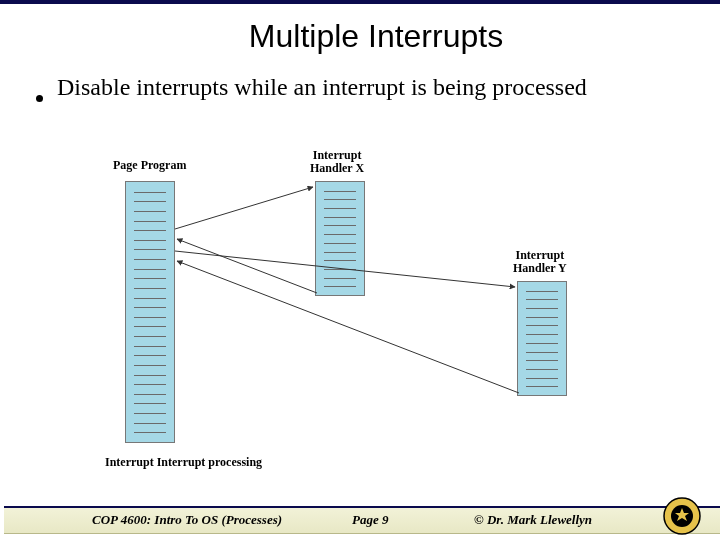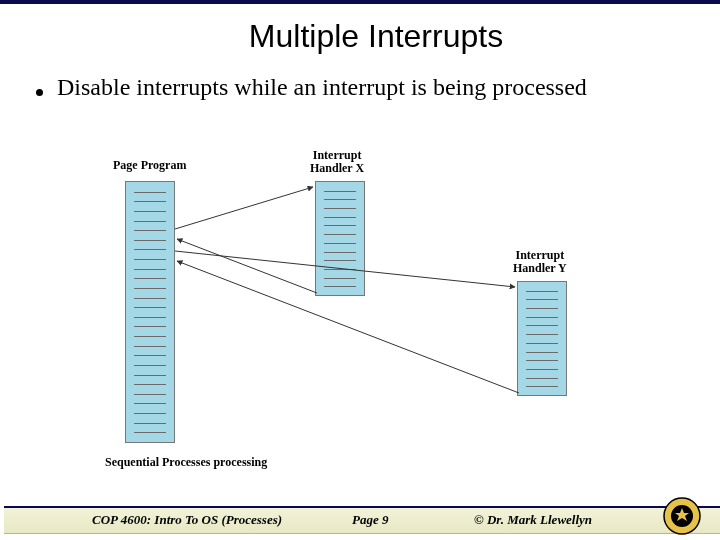--- a/index.html
+++ b/index.html
@@ -24,21 +24,21 @@
     color: #000;
     margin-top: 14px;
     font-weight: 400;
     padding-left: 32px;
   }
   .body-area {
     padding: 18px 30px 0 36px;
   }
   .bullet {
     display: flex;
-    align-items: center;
+    align-items: flex-end;
     font-size: 24px;
     color: #000;
     line-height: 1.2;
   }
   .bullet .dot {
     width: 7px;
     height: 7px;
     background: #000;
     border-radius: 50%;
     margin-top: 11px;
@@ -203,21 +203,21 @@
         <marker id="arr" viewBox="0 0 10 10" refX="9" refY="5" markerWidth="6" markerHeight="6" orient="auto-start-reverse">
           <path d="M 0 0 L 10 5 L 0 10 z" fill="#333"></path>
         </marker>
       </defs>
       <line x1="90" y1="70" x2="228" y2="28" stroke="#333" stroke-width="1" marker-end="url(#arr)"></line>
       <line x1="232" y1="134" x2="92" y2="80" stroke="#333" stroke-width="1" marker-end="url(#arr)"></line>
       <line x1="90" y1="92" x2="430" y2="128" stroke="#333" stroke-width="1" marker-end="url(#arr)"></line>
       <line x1="434" y1="234" x2="92" y2="102" stroke="#333" stroke-width="1" marker-end="url(#arr)"></line>
     </svg>
 
-    <div class="caption">Sequential Processes processing</div>
+    <div class="caption">Interrupt Interrupt processing</div>
   </div>
 
   <div class="footer">
     <div class="footer-bar"></div>
     <div class="footer-text ft-left">COP 4600: Intro To OS  (Processes)</div>
     <div class="footer-text ft-mid">Page 9</div>
     <div class="footer-text ft-right">© Dr. Mark Llewellyn</div>
     <svg class="logo" viewBox="0 0 40 40">
       <circle cx="20" cy="20" r="18" fill="#e6c24a" stroke="#000" stroke-width="1.5"></circle>
       <circle cx="20" cy="20" r="11" fill="#000"></circle>

